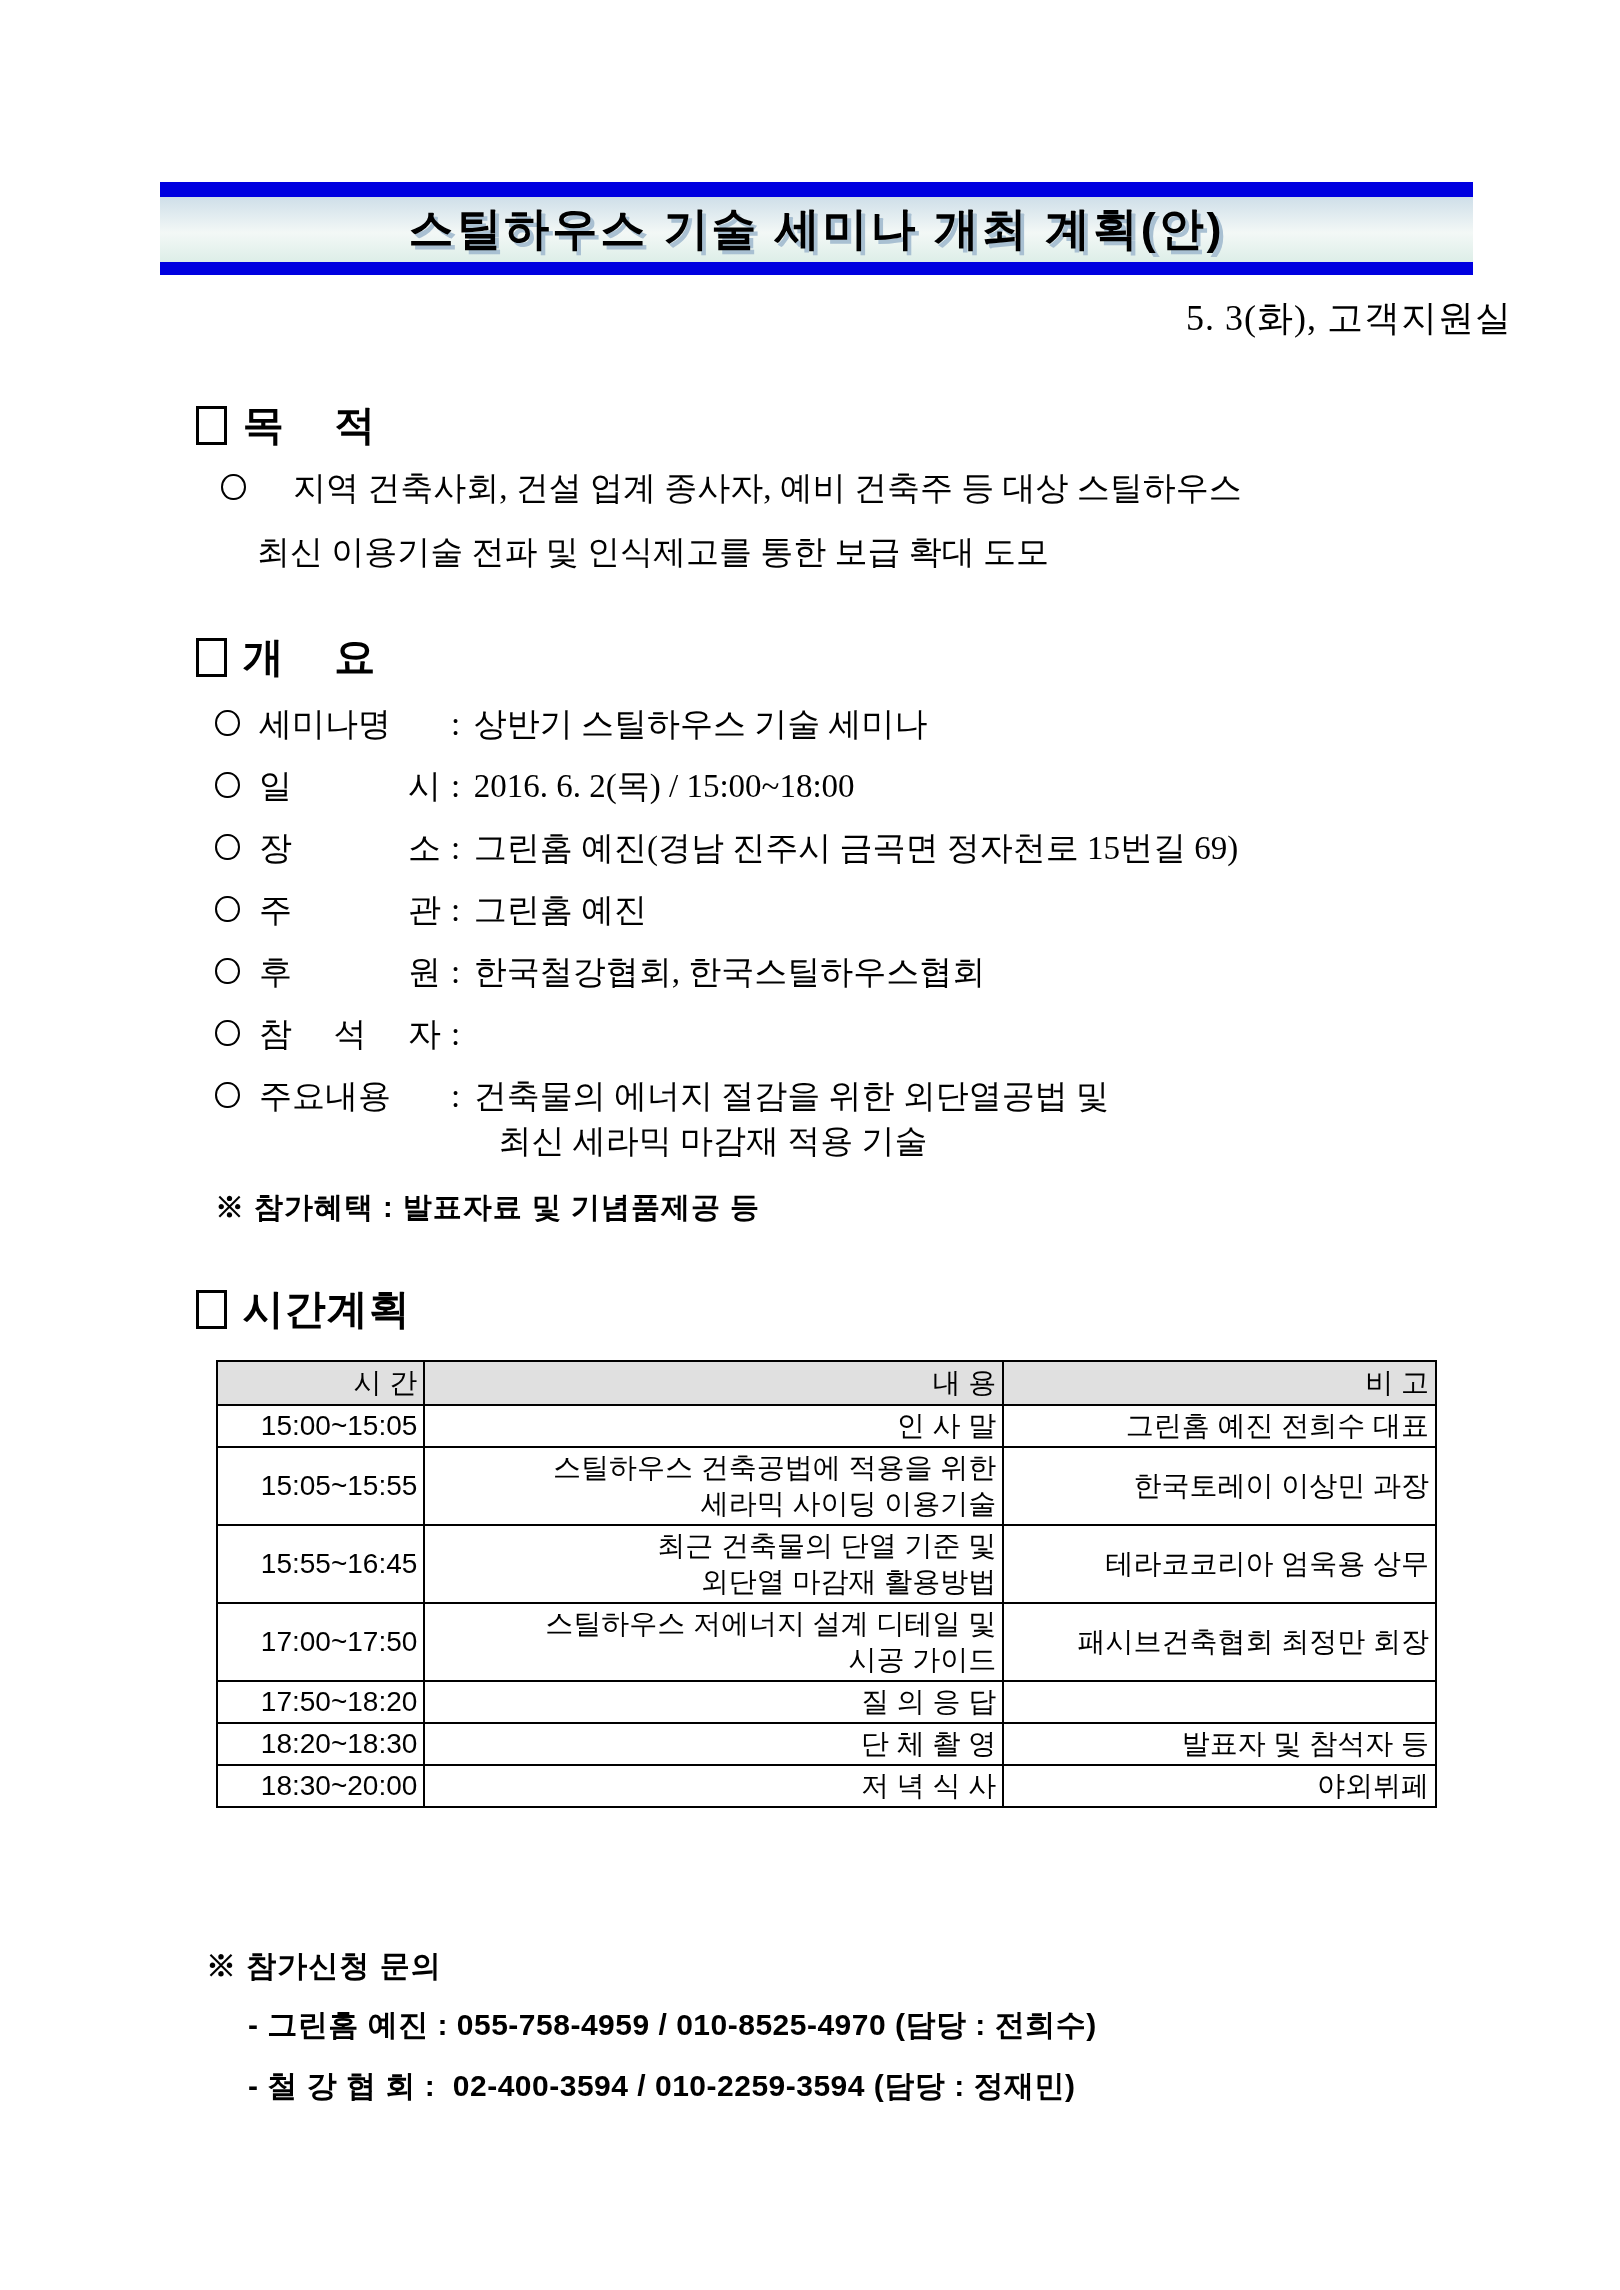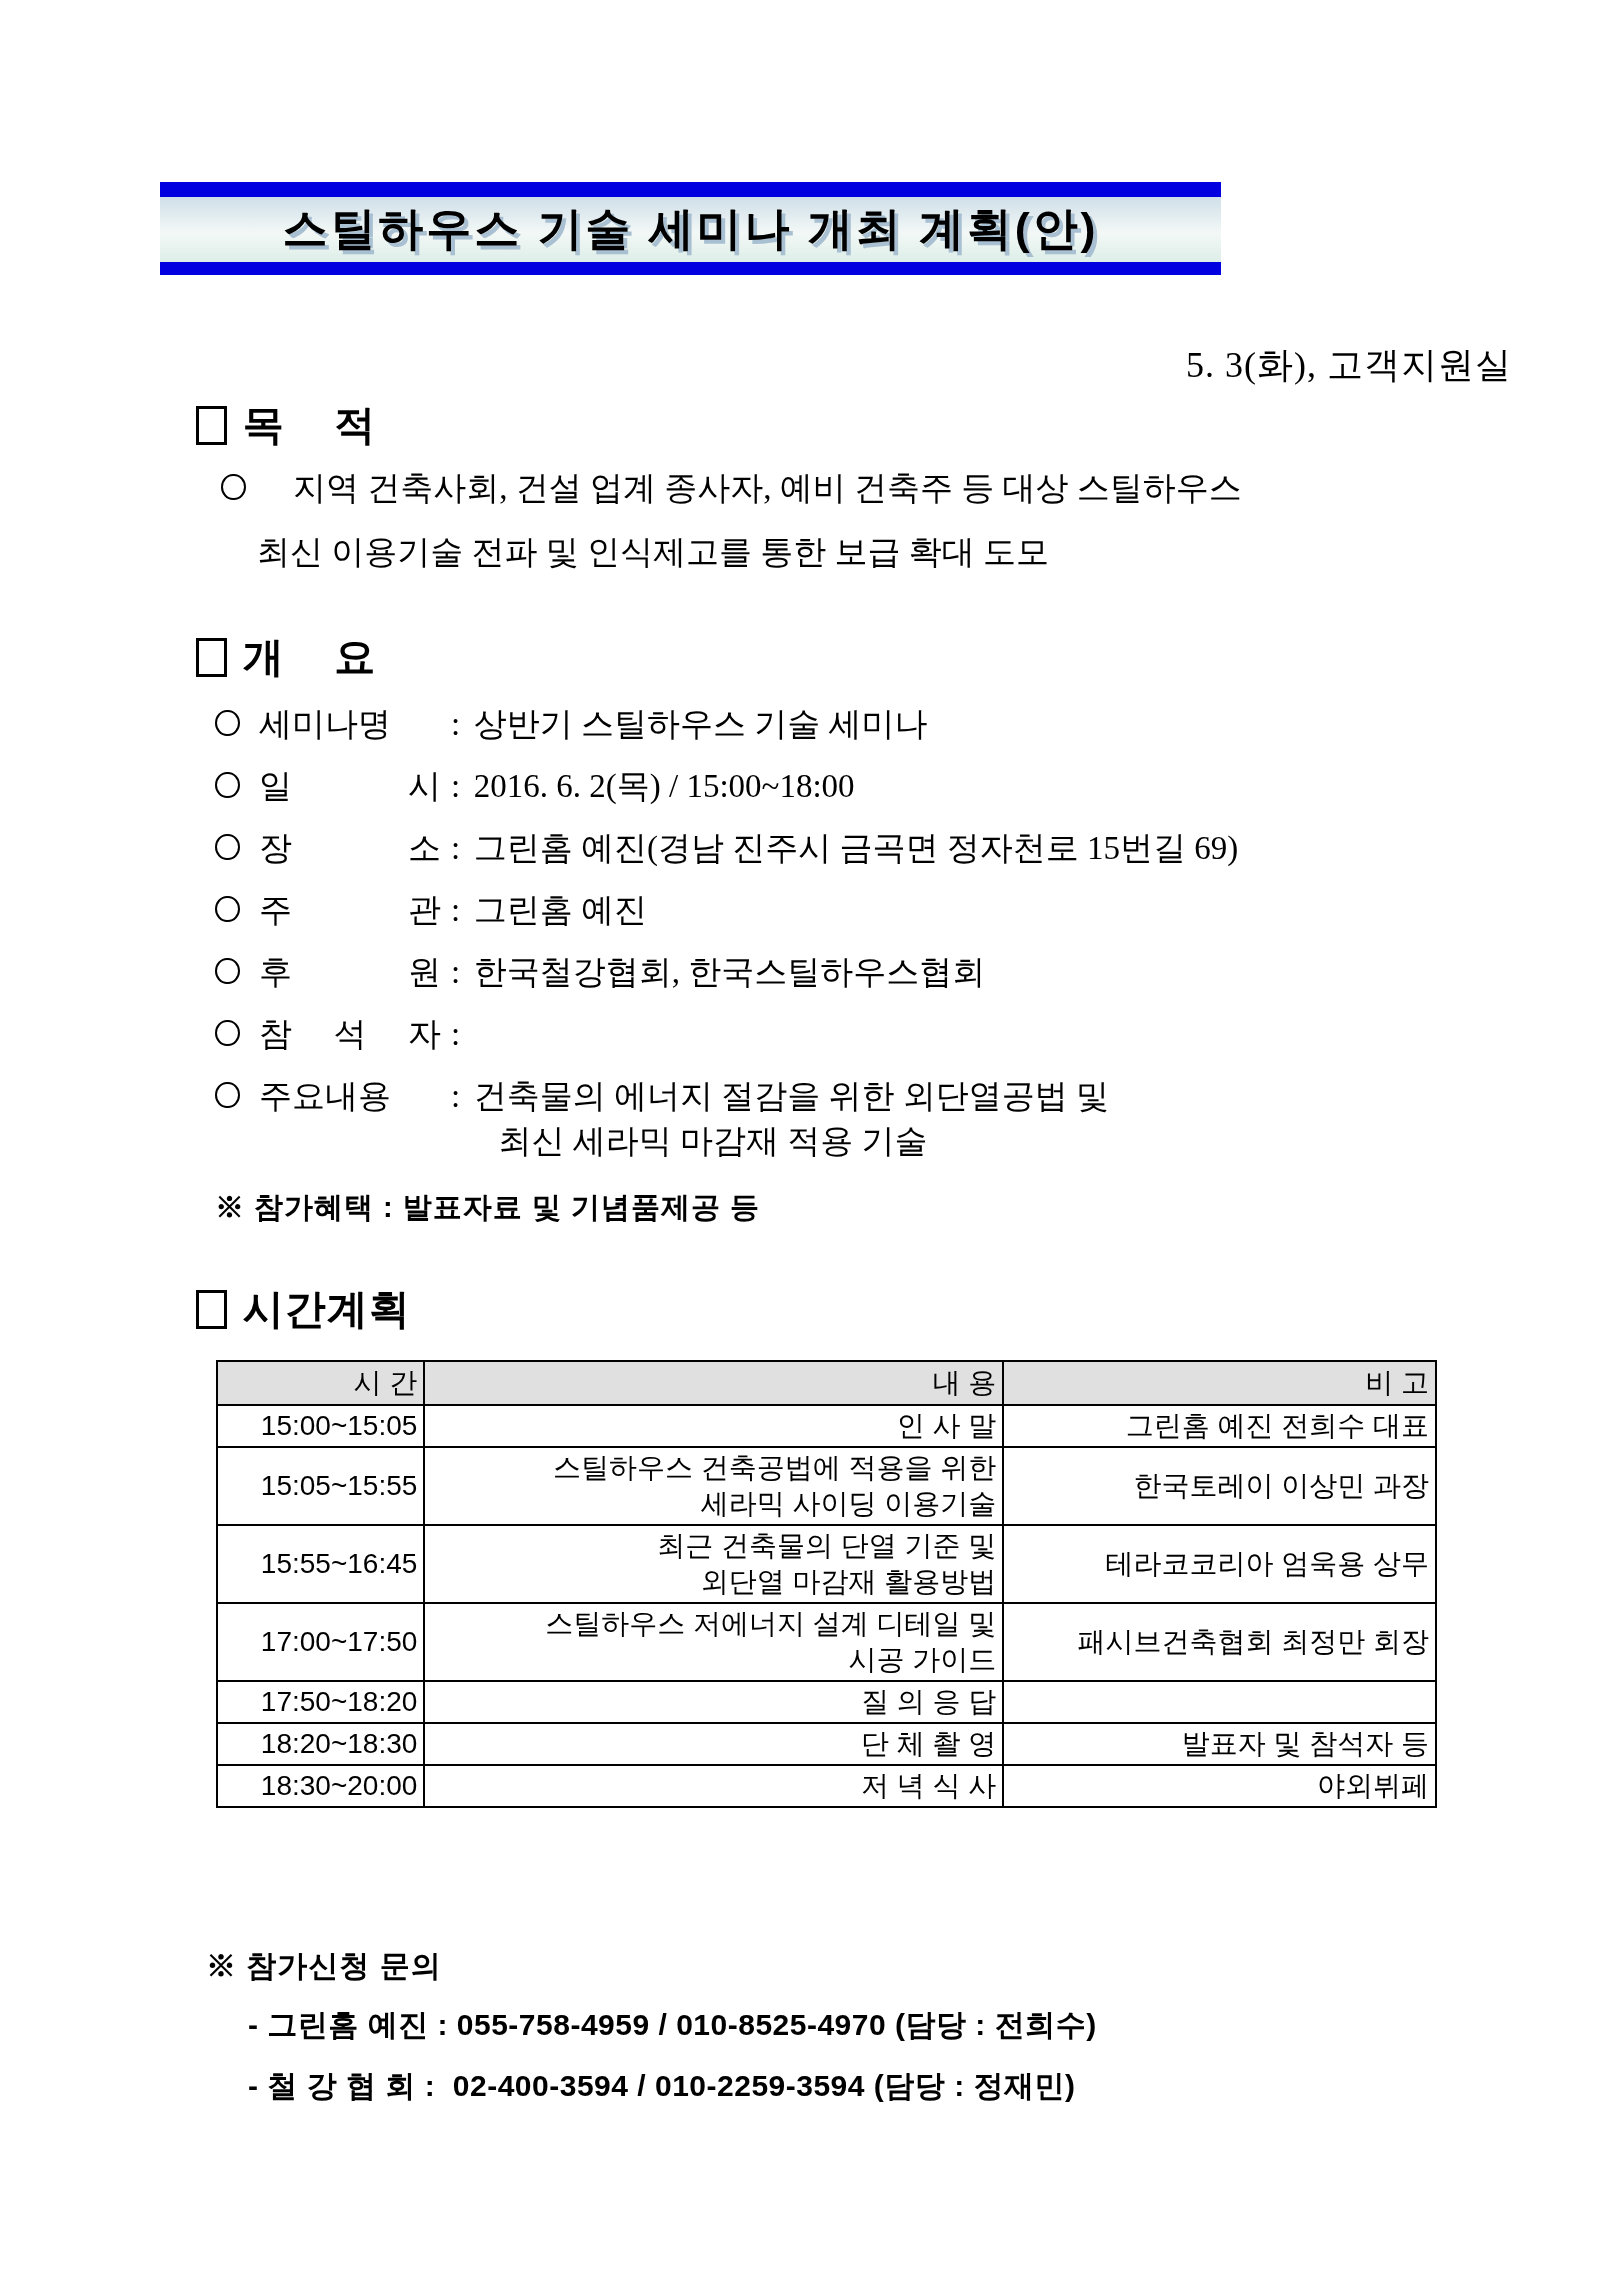--- a/index.html
+++ b/index.html
@@ -16,39 +16,39 @@
     position: relative;
     width: 1620px;
     height: 2291px;
     background: #ffffff;
     color: #000;
     font-family: "Liberation Sans", sans-serif;
     overflow: hidden;
   }
 
   
-  .banner { position: absolute; left: 160px; top: 182px; width: 1061px; }
+  .banner { position: absolute; left: 160px; top: 182px; width: 1313px; }
   .banner-bar { height: 14.7px; background: var(--banner-bar); }
   .banner-bar.bottom { height: 13.7px; }
   .banner-body {
     height: 65px;
     background: linear-gradient(180deg, var(--banner-grad-top) 0%, var(--banner-grad-mid) 55%, var(--banner-grad-bottom) 100%);
     display: flex; align-items: center; justify-content: center;
   }
   .banner-title {
     font-size: 45px; font-weight: bold; letter-spacing: 2.9px;
     white-space: pre;
     text-shadow: 3.9px 3.9px 0 var(--title-shadow);
   }
 
   
   .dateline {
     position: absolute; top: 294px; right: 108px;
     font-family: "Liberation Serif", serif;
-    font-size: 36px; letter-spacing: 1px; margin-top: 47px;
+    font-size: 36px; letter-spacing: 1px;
   }
 
   
   .section-heading { position: absolute; left: 196px; display: flex; align-items: center; }
   .section-marker {
     width: 31px; height: 39px; border: 3.9px solid #000;
     flex: none; margin-right: 15.7px;
   }
   .section-heading .heading-text {
     font-size: 41px; font-weight: bold; white-space: pre; letter-spacing: 1px;

